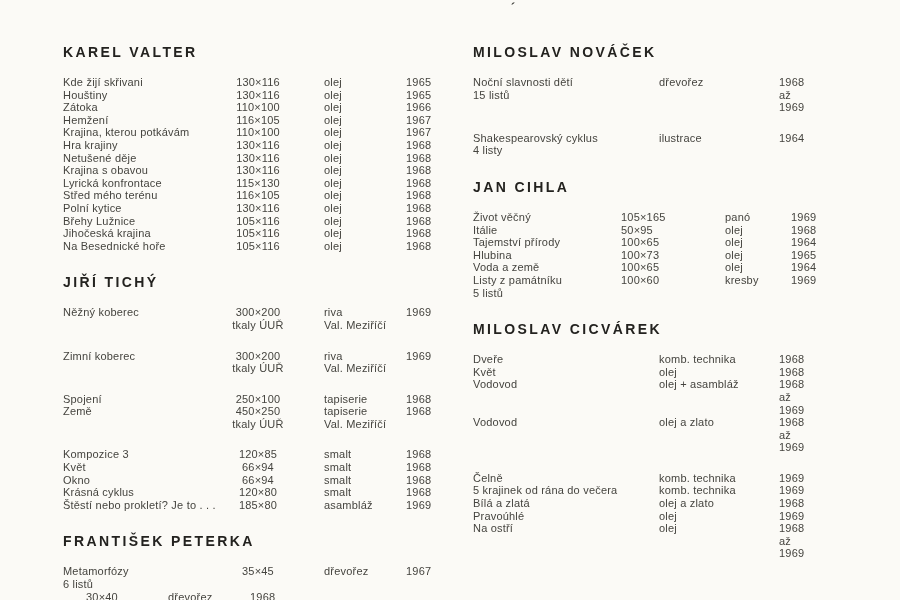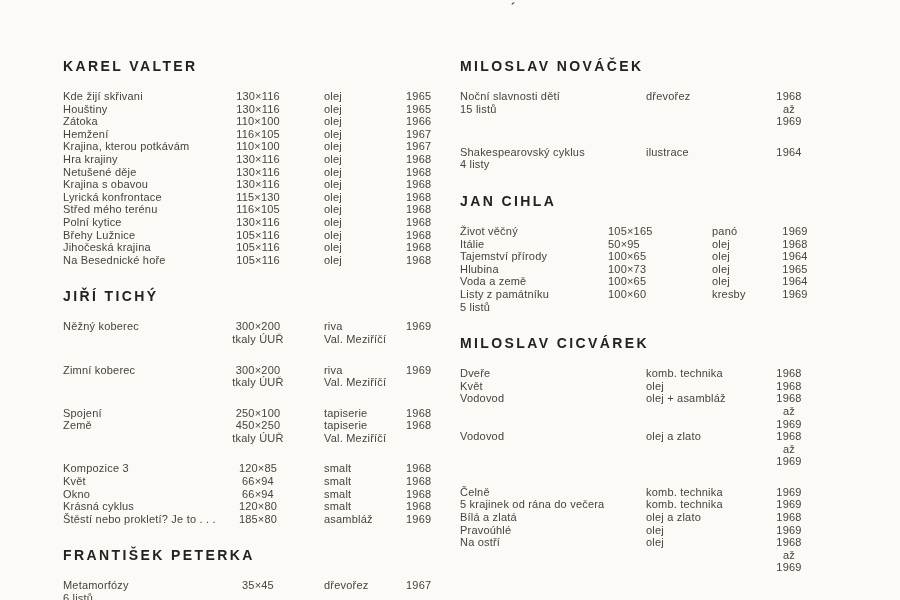--- a/index.html
+++ b/index.html
@@ -14,33 +14,33 @@
   .cropped-header{
     position:absolute;top:0;left:0;right:0;height:5px;
     overflow:hidden;text-align:center;
   }
   .cropped-header span{
     display:inline-block;margin-top:-12px;
     font-weight:bold;font-size:13px;letter-spacing:3px;color:#3a3a36;
   }
   .col{position:absolute;top:44px}
   .col-left{left:63px;width:356px}
-  .col-right{left:460px;width:352px}
+  .col-right{left:473px;width:352px}
   .artist-section{margin-bottom:22px}
   .artist-name{
     font-size:14px;font-weight:bold;letter-spacing:2.4px;
-    color:#23221f;margin-bottom:16px;margin-top:14px;
+    color:#23221f;margin-bottom:16px;
   }
   .work-row{
     display:flex;align-items:flex-start;
     font-size:11px;line-height:12.6px;letter-spacing:.2px;
   }
   .work-row.gap{margin-top:18px}
   .c-title,.c-dims,.c-tech,.c-year{white-space:pre}
-  .c-year{flex:1;text-align:center}
+  .c-year{flex:1;text-align:left}
   
   .layout-a .c-title{flex:0 0 156px}
   .layout-a .c-dims{flex:0 0 78px;text-align:center}
   .layout-a .c-tech{flex:0 0 82px;margin-left:27px}
   
   .layout-b .c-title{flex:0 0 148px}
   .layout-b .c-dims{flex:0 0 92px;}
   .layout-b .c-tech{flex:0 0 66px;margin-left:12px}
   
   .layout-c .c-title{flex:0 0 186px}

